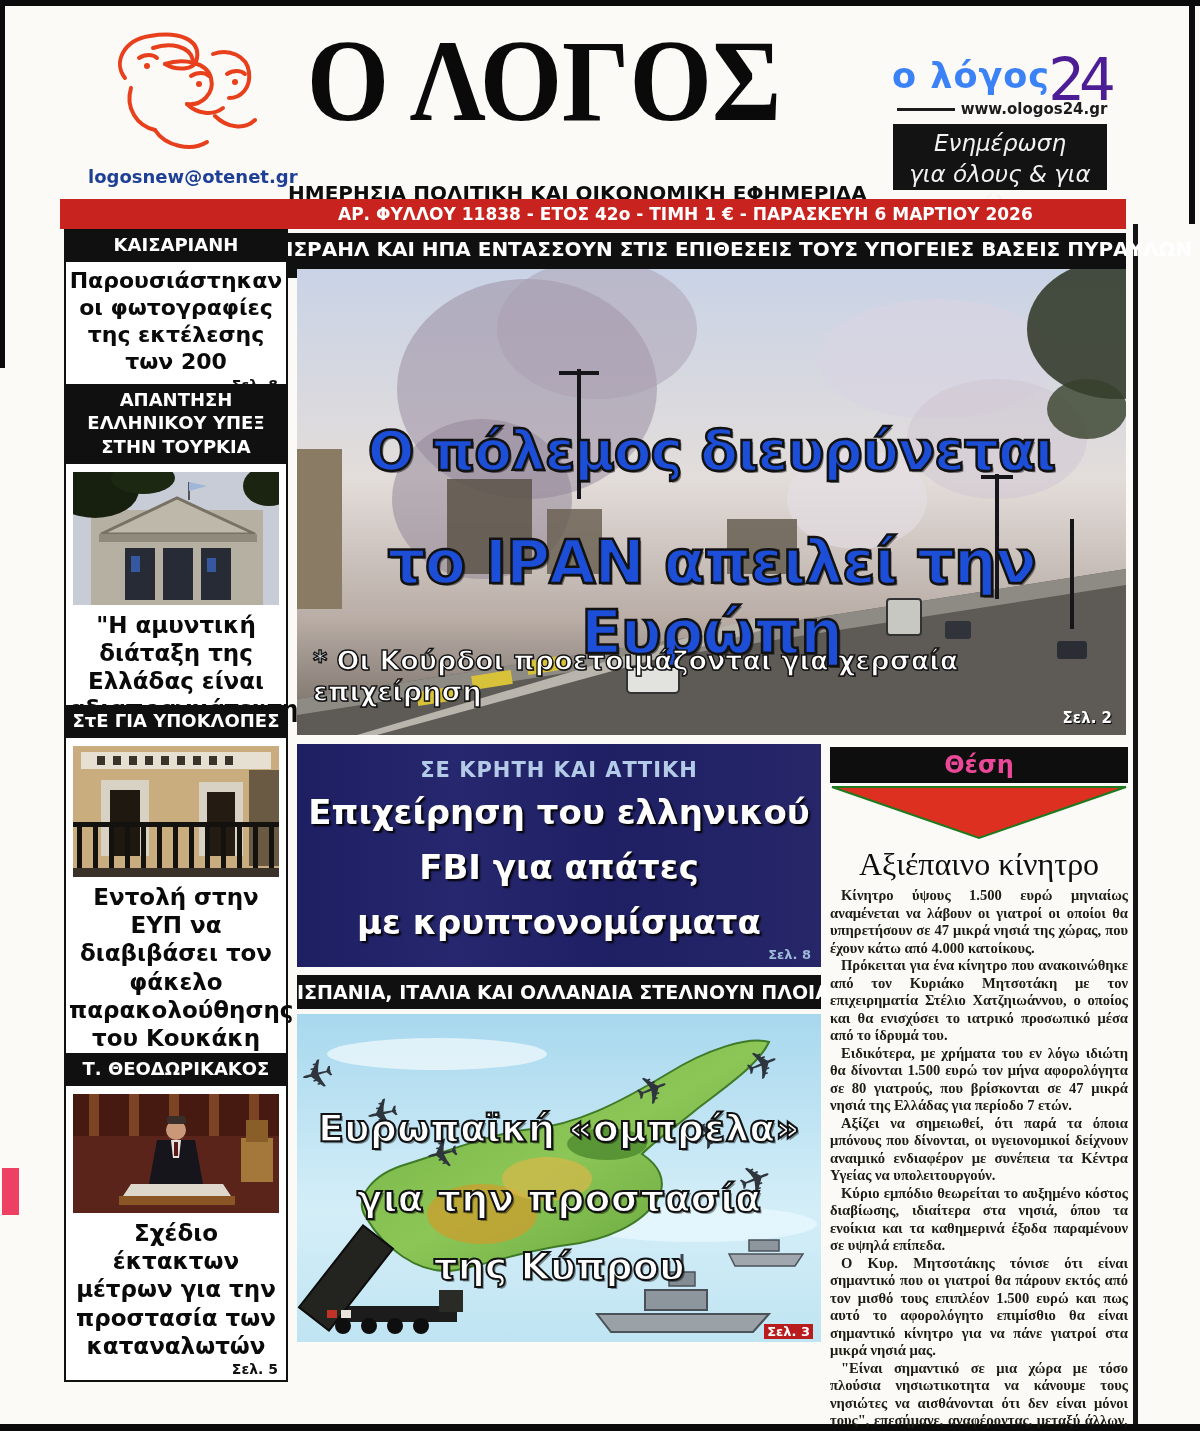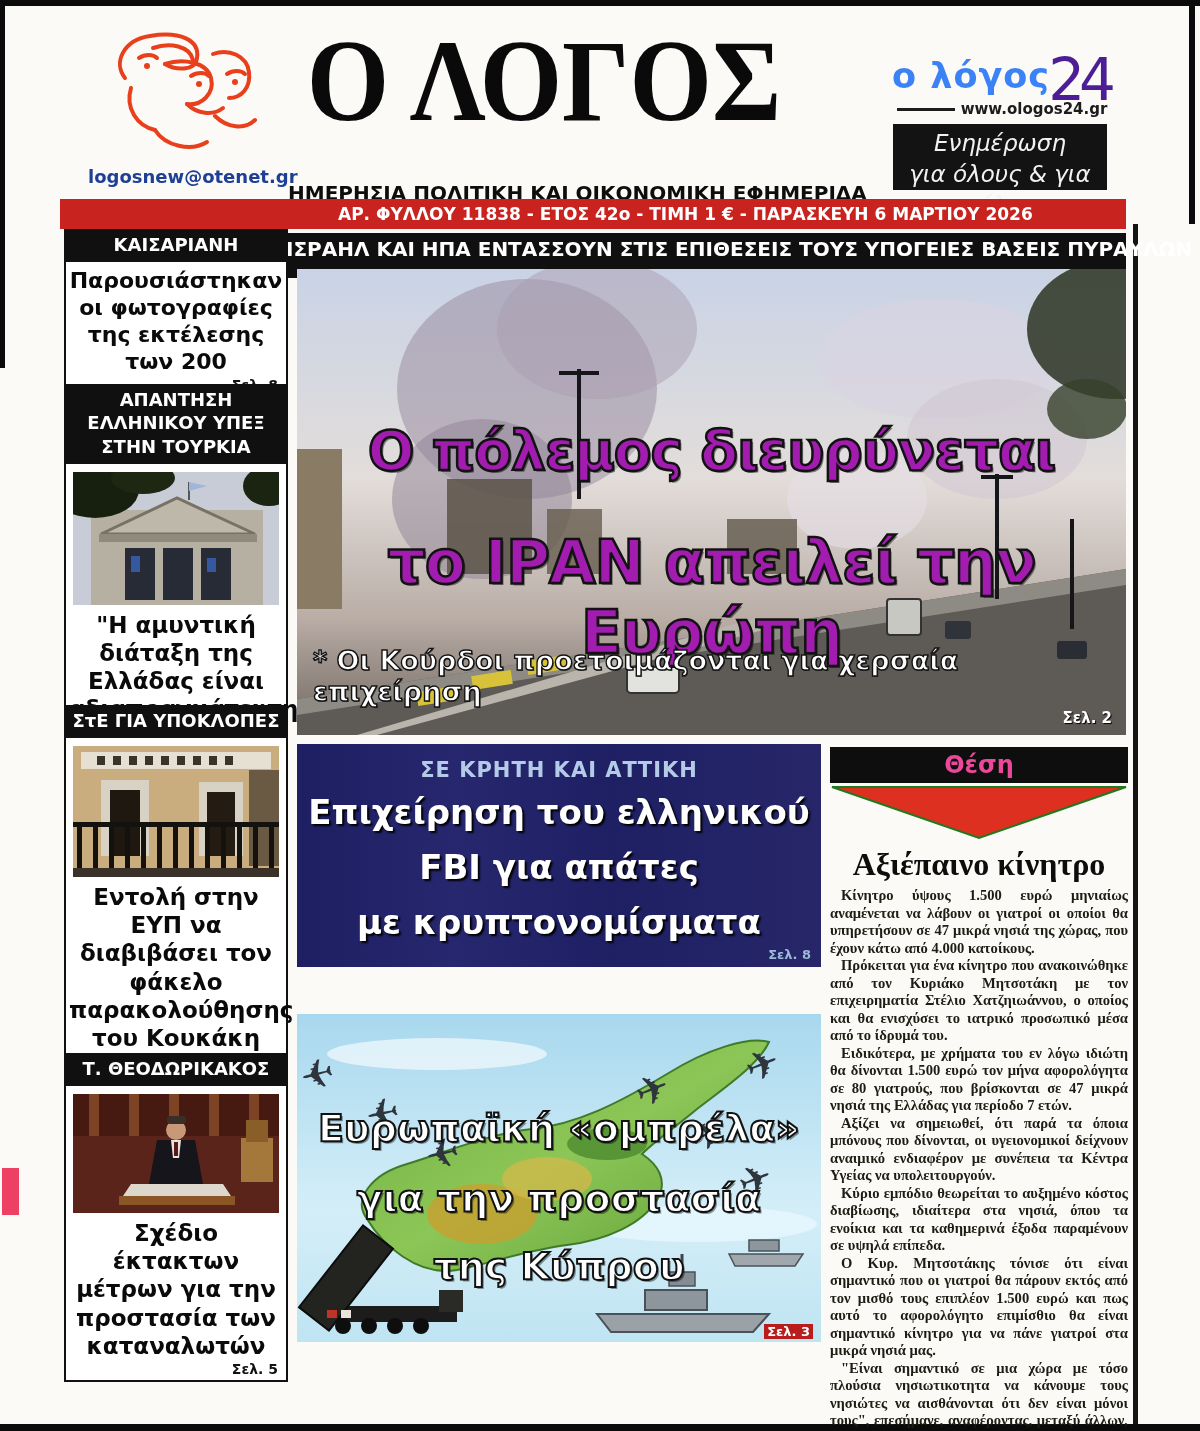--- a/index.html
+++ b/index.html
@@ -48,21 +48,21 @@
   .sbox-kicker{background:#101010;color:#ffffff;font-weight:bold;font-size:18px;line-height:1.3;
      text-align:center;padding:4px 2px;}
   .sbox-body{border:2px solid #111;background:#ffffff;position:relative;padding:6px 3px 20px 3px;}
   .sbox-headline{font-weight:bold;font-size:22px;line-height:1.22;text-align:center;color:#0a0a0a;}
   .sbox-photo{display:block;margin:2px auto 6px auto;}
   .sbox-pageref{position:absolute;right:8px;bottom:3px;font-weight:bold;font-size:14px;color:#111;}
 
   
   .main-photo{left:297px;top:269px;width:829px;height:466px;}
   .main-photo svg{position:absolute;left:0;top:0;}
-  .outline-txt{color:#a21caf;-webkit-text-stroke:2.5px #121212;
+  .outline-txt{color:#1d4ed8;-webkit-text-stroke:2.5px #121212;
      text-shadow:2px 2px 0 rgba(0,0,0,0.45);}
   .lead-h1{position:absolute;top:150px;left:0;width:100%;text-align:center;font-weight:bold;
      font-size:55px;letter-spacing:-1px;}
   .lead-h2{position:absolute;top:258px;left:0;width:100%;text-align:center;font-weight:bold;
      font-size:60px;letter-spacing:-1px;}
   .lead-sub{position:absolute;top:376px;left:16px;font-weight:bold;font-size:27px;color:#fff;
      -webkit-text-stroke:1.4px #121212;text-shadow:1px 1px 0 rgba(0,0,0,.5);}
   .lead-pageref{position:absolute;right:14px;bottom:8px;font-weight:bold;font-size:15px;color:#fff;
      text-shadow:1px 1px 1px #000;}
 
@@ -85,21 +85,21 @@
   .cy-line{position:absolute;width:100%;text-align:center;font-weight:bold;font-size:38px;
      color:#fff;-webkit-text-stroke:2px #121212;text-shadow:2px 2px 0 rgba(0,0,0,.4);}
   .cy-l1{top:92px;} .cy-l2{top:162px;} .cy-l3{top:230px;}
   .cy-pageref{position:absolute;right:8px;bottom:3px;font-weight:bold;font-size:13px;color:#fff;
      background:#b91c1c;padding:0 3px;}
 
   
   .opinion{left:830px;top:747px;width:298px;height:596px;}
   .op-label{background:#0e0e0e;color:#ec4899;font-weight:bold;font-size:24px;height:36px;
      line-height:36px;text-align:center;margin-bottom:3px;}
-  .op-headline{text-align:center;font-family:"Liberation Serif",serif;font-weight:bold;
+  .op-headline{text-align:center;font-family:"Liberation Serif",serif;font-weight:normal;
      font-size:32px;color:#0d0d0d;margin:6px 0 4px 0;}
   .op-body{font-family:"Liberation Serif",serif;font-weight:bold;font-size:14.6px;
      line-height:1.2;color:#1d1d14;text-align:justify;}
   .op-body p{margin:0;text-indent:11px;}
 </style>
 </head>
 <body>
 
 <div id="page">
 
@@ -305,20 +305,21 @@
   </div>
 
   <div class="abs fbi-box">
     <div class="fbi-kicker">ΣΕ ΚΡΗΤΗ ΚΑΙ ΑΤΤΙΚΗ</div>
     <div class="fbi-line fbi-l1">Επιχείρηση του ελληνικού</div>
     <div class="fbi-line fbi-l2">FBI για απάτες</div>
     <div class="fbi-line fbi-l3">με κρυπτονομίσματα</div>
     <div class="fbi-pageref">Σελ. 8</div>
   </div>
 
+  <div class="abs ships-banner">ΙΣΠΑΝΙΑ, ΙΤΑΛΙΑ ΚΑΙ ΟΛΛΑΝΔΙΑ ΣΤΕΛΝΟΥΝ ΠΛΟΙΑ</div>
 
   <div class="abs cyprus">
     <svg width="524" height="328" viewBox="0 0 524 328">
       <defs>
         <linearGradient id="sky2" x1="0" y1="0" x2="0" y2="1">
           <stop offset="0" stop-color="#a8d8ee"></stop>
           <stop offset="0.6" stop-color="#d4eef8"></stop>
           <stop offset="1" stop-color="#bfe4f2"></stop>
         </linearGradient>
         <linearGradient id="isl" x1="0" y1="0" x2="1" y2="1">

